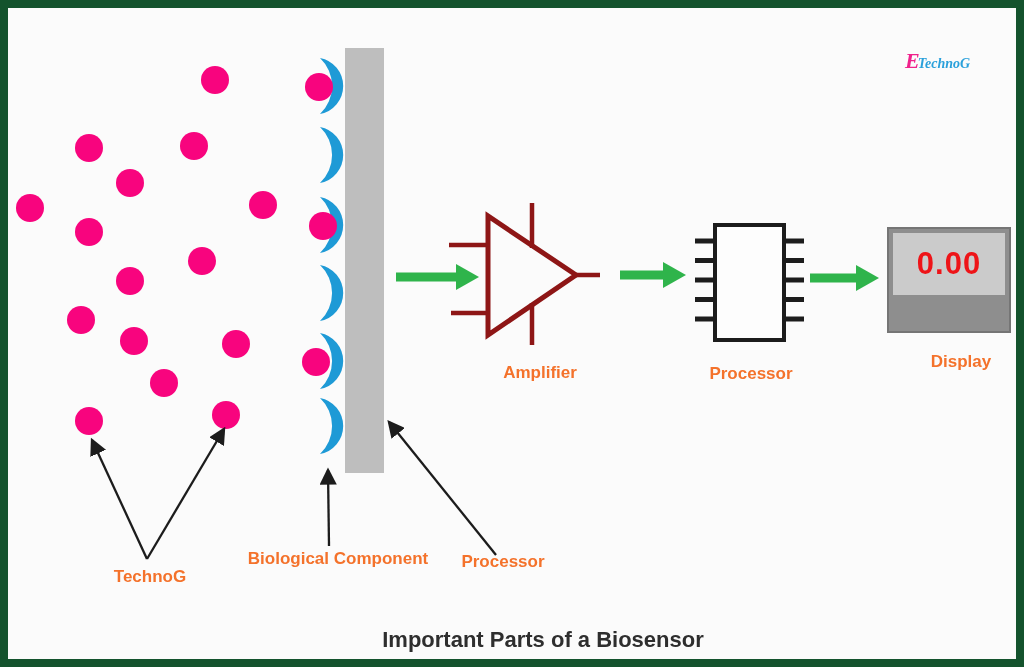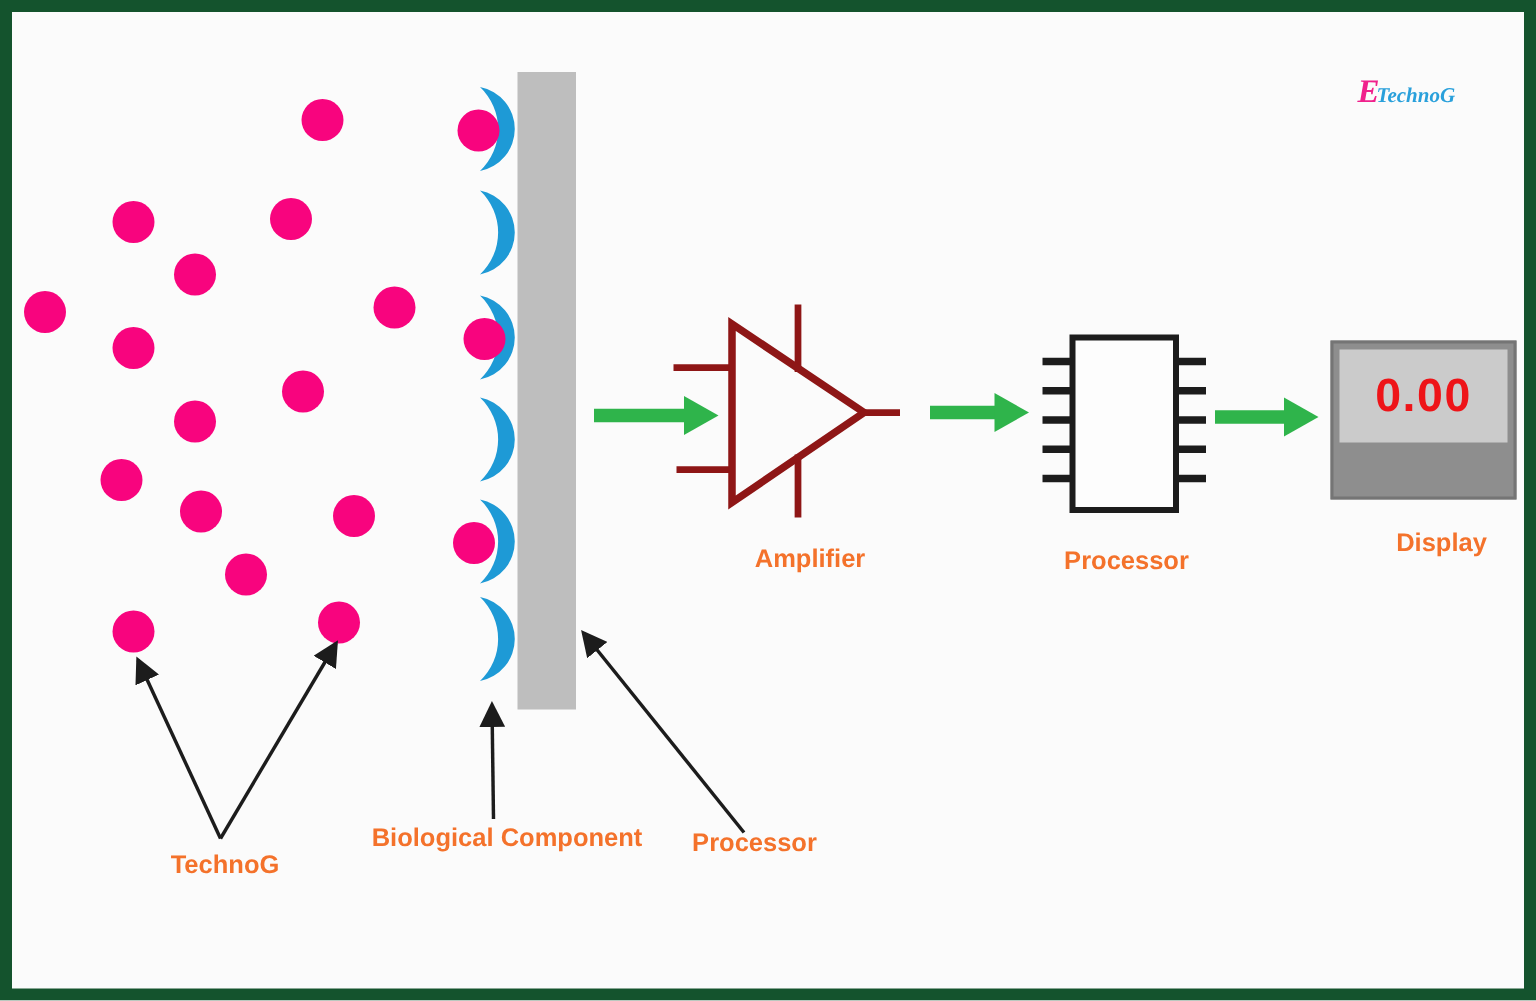--- a/index.html
+++ b/index.html
@@ -138,14 +138,15 @@
   <div class="lbl lbl-amplifier">Amplifier</div>
   <div class="lbl lbl-processor">Processor</div>
   <div class="lbl lbl-display">Display</div>
 
   <div class="display-unit">
     <div class="display-screen">
       <span class="display-value">0.00</span>
     </div>
   </div>
 
+  <div class="title">Important Parts of a Biosensor</div>
 
 </div>
 
 </body></html>

